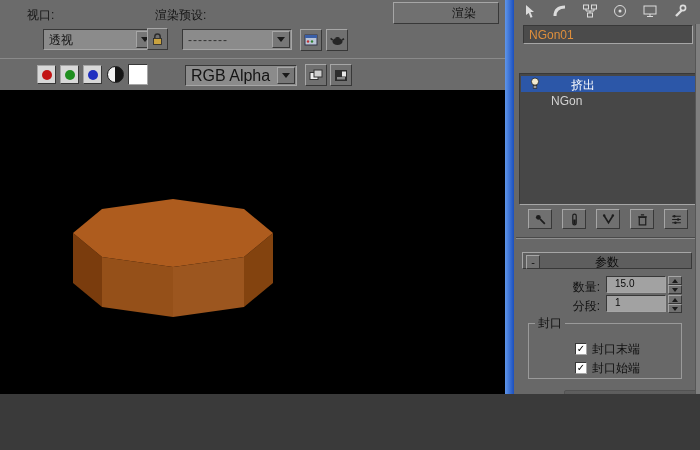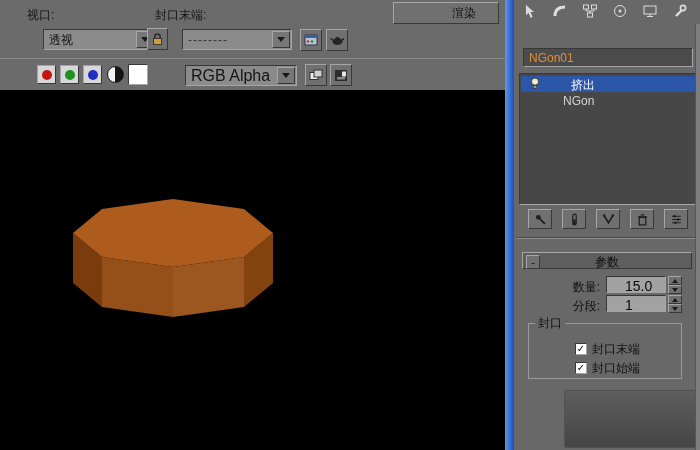--- a/index.html
+++ b/index.html
@@ -1,16 +1,16 @@
 <!DOCTYPE html>
 <html><head>
 <meta charset="utf-8">
 <style>
   html,body{margin:0;padding:0;background:#3a3a3a;}
-  #root{position:relative;width:700px;height:450px;background:#fdba74;
+  #root{position:relative;width:700px;height:394px;background:#fdba74;
         font-family:"Liberation Sans","DejaVu Sans",sans-serif;font-size:12px;color:#161616;
         overflow:hidden;user-select:none;}
   .abs{position:absolute;}
   .raised{background:#707070;border:1px solid;border-color:#a6a6a6 #383838 #383838 #a6a6a6;}
   .sunken{border:1px solid;border-color:#383838 #a6a6a6 #a6a6a6 #383838;}
   .btn{display:flex;align-items:center;justify-content:center;box-sizing:border-box;}
   .combo{box-sizing:border-box;background:#8b8b8b;}
   .combo-text{position:absolute;left:5px;top:50%;transform:translateY(-50%);white-space:nowrap;color:#141414;}
   .combo-arrow{position:absolute;right:1px;top:1px;bottom:1px;width:16px;display:flex;align-items:center;justify-content:center;
                background:#777;border:1px solid;border-color:#a6a6a6 #383838 #383838 #a6a6a6;}
@@ -19,35 +19,35 @@
   .tri-down-s{width:0;height:0;border-left:3px solid transparent;border-right:3px solid transparent;border-top:4px solid #1a1a1a;}
   .label{white-space:nowrap;}
   
   #tb1{left:0;top:0;width:505px;height:58px;background:#6b6b6b;}
   #tb2{left:0;top:58px;width:505px;height:32px;background:#6b6b6b;border-top:1px solid #8a8a8a;box-sizing:border-box;}
   #viewport{left:0;top:90px;width:505px;height:360px;background:#000;}
   #accent-strip{left:505px;top:0;width:9px;height:450px;background:linear-gradient(90deg,#5f96ea,#1b4fbe);}
   
   #panel{left:514px;top:0;width:186px;height:450px;background:#686868;}
   .tab{top:2px;width:28px;height:18px;display:flex;align-items:center;justify-content:center;}
-  #name-field{left:9px;top:25px;width:170px;height:19px;background:#4b4b4b;box-sizing:border-box;margin-top:23px;}
+  #name-field{left:9px;top:25px;width:170px;height:19px;background:#4b4b4b;box-sizing:border-box;}
   #name-field span{position:absolute;left:5px;top:2px;color:#df8f3c;font-size:12px;}
   #stack{left:5px;top:73px;width:178px;height:132px;background:#474747;box-sizing:border-box;}
   .stack-row{position:absolute;left:1px;right:1px;height:16px;}
   .stack-row.selected{background:#2c57a8;color:#fff;}
   .stack-label{position:absolute;top:1px;font-size:12px;}
   .sbtn{top:209px;width:24px;height:20px;}
   #divider{left:2px;top:237px;width:182px;height:0;border-top:1px solid #4a4a4a;border-bottom:1px solid #8f8f8f;}
   #rollout-hdr{left:8px;top:252px;width:170px;height:17px;background:#5e5e5e;box-sizing:border-box;}
   #rollout-hdr .title{position:absolute;left:0;right:0;top:1px;text-align:center;font-size:12px;color:#0e0e0e;}
   #collapse-box{position:absolute;left:3px;top:2px;width:12px;height:12px;display:flex;align-items:center;justify-content:center;
                 font-size:11px;line-height:10px;color:#111;}
   .param-label{position:absolute;width:74px;text-align:right;font-size:12px;color:#111;}
   .spin-field{position:absolute;width:60px;height:17px;background:#a2a2a2;box-sizing:border-box;}
-  .spin-field span{position:absolute;left:18px;top:1px;font-size:14px;color:#0a0a0a;}
+  .spin-field span{position:absolute;left:8px;top:1px;font-size:10px;color:#0a0a0a;}
   .spinner{position:absolute;width:13px;height:17px;}
   .spin-btn{position:absolute;left:0;width:12px;height:7px;display:flex;align-items:center;justify-content:center;}
   fieldset#cap-group{position:absolute;left:14px;top:315px;width:154px;height:64px;margin:0;padding:0;
                      border:1px groove #9a9a9a;box-sizing:border-box;}
   #cap-group legend{font-size:12px;color:#111;margin-left:6px;padding:0 3px;}
   .check-row{position:absolute;left:46px;height:14px;display:flex;align-items:center;}
   .checkbox{width:12px;height:12px;background:#fff;box-sizing:border-box;display:flex;align-items:center;justify-content:center;
             font-size:10px;line-height:10px;color:#000;}
   .check-label{margin-left:5px;font-size:12px;color:#111;white-space:nowrap;}
   #lower-area{left:50px;top:390px;width:134px;height:56px;background:linear-gradient(#5e5e5e,#454545);border:1px solid #525252;border-radius:2px;}
@@ -69,21 +69,21 @@
         </span>
     </div>
 
     <div class="abs btn raised" style="left:147px;top:28px;width:21px;height:22px;">
       <svg width="13" height="14" viewBox="0 0 12 13">
         <path d="M3.5 6 V4.3 a2.5 2.5 0 0 1 5 0 V6" fill="none" stroke="#2c2c2c" stroke-width="1.4"></path>
         <rect x="2.3" y="6" width="7.4" height="5.6" fill="#c9a23f" stroke="#2c2c2c" stroke-width="0.8"></rect>
       </svg>
     </div>
 
-    <span class="abs label" style="left:155px;top:7px;">封口末端:</span>
+    <span class="abs label" style="left:155px;top:7px;">渲染预设:</span>
 
     <div class="abs combo sunken" style="left:182px;top:29px;width:110px;height:21px;">
       <span class="combo-text" style="color:#333;letter-spacing:1px;">--------</span>
       <span class="combo-arrow">
           <i class="tri-down"></i>
         </span>
     </div>
 
     <div class="abs btn raised" style="left:300px;top:29px;width:22px;height:22px;">
       <svg width="16" height="16" viewBox="0 0 16 16">
@@ -202,21 +202,21 @@
 
     <div id="stack" class="abs sunken">
       <div class="stack-row selected" style="top:2px;">
         <svg width="12" height="13" viewBox="0 0 12 13" style="position:absolute;left:8px;top:1px;">
           <circle cx="6" cy="4.6" r="3.6" fill="#f1ead0" stroke="#20201f" stroke-width="0.8"></circle>
           <rect x="4.2" y="8.4" width="3.6" height="3" fill="#9a9a9a" stroke="#20201f" stroke-width="0.6"></rect>
         </svg>
         <span class="stack-label" style="left:50px;">挤出</span>
       </div>
       <div class="stack-row" style="top:19px;color:#d2d2d2;">
-        <span class="stack-label" style="left:42px;text-align:center;">NGon</span>
+        <span class="stack-label" style="left:30px;text-align:center;">NGon</span>
       </div>
     </div>
 
     <div class="abs btn raised sbtn" style="left:14px;">
       <svg width="13" height="13" viewBox="0 0 12 12">
         <circle cx="4" cy="4" r="2.2" fill="#1d1d1d"></circle>
           <path d="M5.5 5.5 L10 10" stroke="#1d1d1d" stroke-width="1.6"></path>
       </svg>
     </div>
     <div class="abs btn raised sbtn" style="left:48px;">

